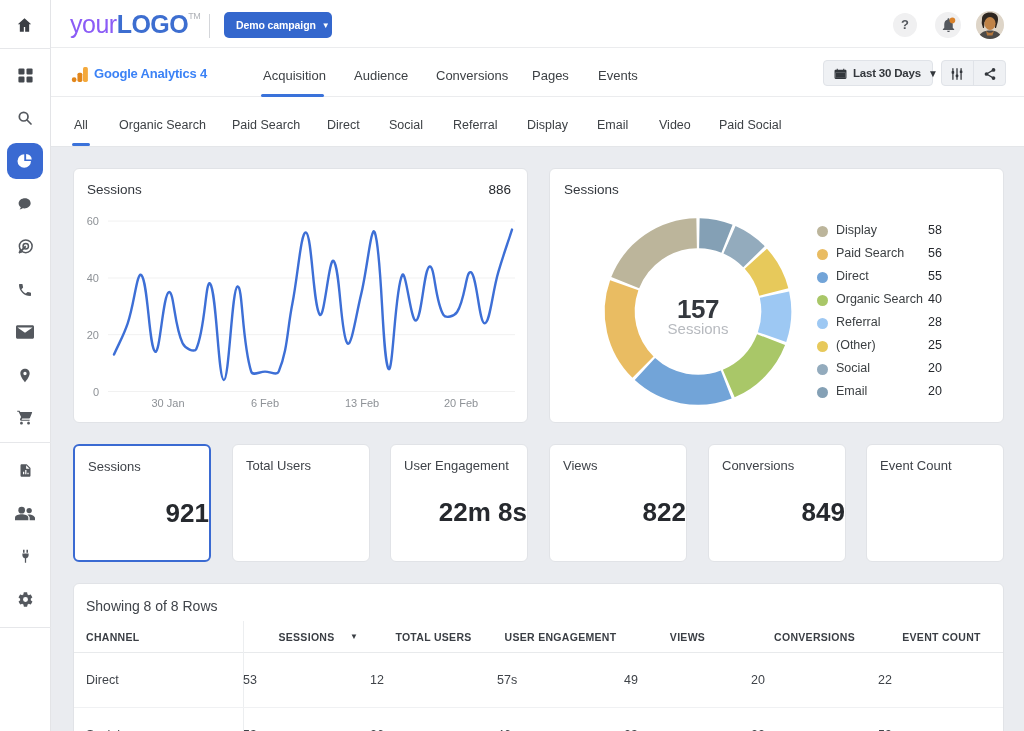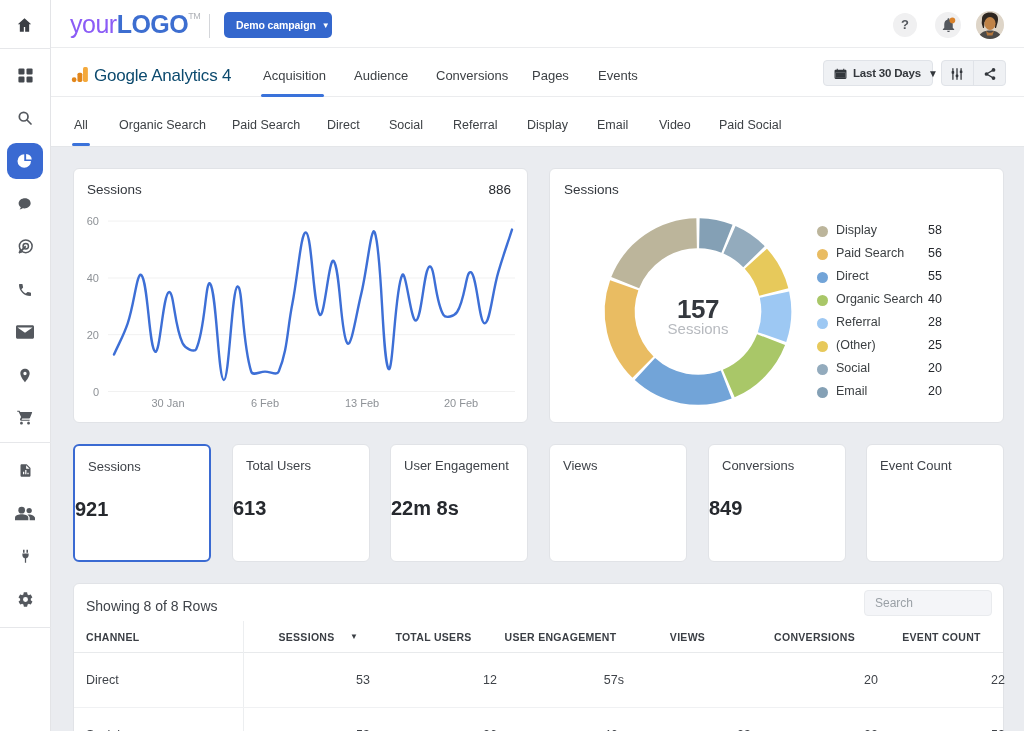--- a/index.html
+++ b/index.html
@@ -11,23 +11,23 @@
 .filters{position:absolute;left:51px;top:97px;width:973px;height:50px;background:#fff;border-bottom:1px solid #e4e6e9}
 .main{position:absolute;left:51px;top:147px;width:973px;height:584px;background:#eaecf0}
 .card{position:absolute;background:#fff;border:1px solid #e1e3e7;border-radius:6px}
 .tab{position:absolute;font-size:13px;color:#3d4145;line-height:49px}
 .ftab{position:absolute;font-size:12.5px;color:#3d4145;line-height:50px}
 .legrow{position:absolute;height:23px;font-size:12.5px;color:#3c4043}
 .legdot{position:absolute;left:0;top:6px;width:11px;height:11px;border-radius:50%}
 .legval{position:absolute;right:0;top:3px;font-weight:normal;color:#26292e}
 .stat{position:absolute;top:444px;height:118px;width:138px;background:#fff;border:1px solid #e1e3e7;border-radius:6px}
 .stat .t{position:absolute;left:13px;top:13px;font-size:13px;color:#3f4349}
-.stat .v{position:absolute;left:0;right:0;top:52px;text-align:left;font-size:20px;font-weight:bold;color:#26292e}
+.stat .v{position:absolute;left:16px;right:0;top:52px;text-align:right;font-size:26px;font-weight:bold;color:#26292e}
 .th{position:absolute;top:37px;white-space:nowrap;font-size:10.5px;font-weight:bold;color:#3a3e44;letter-spacing:.3px;line-height:32px;width:127px;text-align:center}
-.td{position:absolute;font-size:12.5px;color:#3f4349;width:127px;text-align:right;line-height:55px}
+.td{position:absolute;font-size:12.5px;color:#3f4349;width:127px;text-align:left;line-height:55px}
 </style></head>
 <body>
 
 <div class="sidebar"></div>
 <div class="sdiv" style="top:48px"></div>
 <div class="sdiv" style="top:442px"></div>
 <div class="sdiv" style="top:627px"></div>
 
 <svg class="abs" style="left:16px;top:17px" width="17" height="16" viewBox="0 0 24 24" fill="#3a3e44">
     <path d="M12 2 2 11h3v11h6v-7h2v7h6V11h3z"></path>
@@ -101,21 +101,21 @@
       <path d="M2 28c1-6 6-8.5 12-8.5S25 22 26 28z" fill="#4c4a48"></path>
       <path d="M10 19.5c1 1.5 2.5 2.3 4 2.3s3-.8 4-2.3l-1.5 5H11z" fill="#b3763c"></path>
     </svg></div>
 
 <div class="nav2"></div>
 <svg class="abs" style="left:71px;top:65px" width="18" height="19" viewBox="0 0 24 24">
     <rect x="16" y="2" width="6.5" height="20" rx="2.2" fill="#f4a93c"></rect>
     <rect x="8.6" y="9.5" width="6.5" height="12.5" rx="2.2" fill="#e2861a"></rect>
     <circle cx="4.2" cy="19" r="3.2" fill="#e2861a"></circle>
   </svg>
-<div class="abs" style="left:94px;top:66px;font-size:17px;font-weight:normal;color:#0c4a6e;letter-spacing:-.2px">Google Analytics 4</div>
+<div class="abs" style="left:94px;top:66px;font-size:13px;font-weight:bold;color:#3b82f6;letter-spacing:-.2px">Google Analytics 4</div>
 <div class="tab" style="left:263px;top:51px">Acquisition</div>
 <div class="tab" style="left:354px;top:51px">Audience</div>
 <div class="tab" style="left:436px;top:51px">Conversions</div>
 <div class="tab" style="left:532px;top:51px">Pages</div>
 <div class="tab" style="left:598px;top:51px">Events</div>
 <div class="abs" style="left:261px;top:94px;width:63px;height:3px;background:#3a72da;border-radius:2px"></div>
 <div class="abs" style="left:823px;top:60px;width:110px;height:26px;background:#eff1f4;border:1px solid #e0e3e8;border-radius:4px;font-size:11.5px;font-weight:bold;color:#33373c;line-height:24px;white-space:nowrap;letter-spacing:-.2px"><svg style="margin:6px 0 0 10px;float:left" width="13" height="13" viewBox="0 0 24 24" fill="#33373c">
       <path d="M5 3h2v2h10V3h2v2h2c1.1 0 2 .9 2 2v13c0 1.1-.9 2-2 2H3c-1.1 0-2-.9-2-2V7c0-1.1.9-2 2-2h2V3zm-2 7v10h18V10H3z"></path>
       <rect x="3" y="10" width="18" height="10"></rect>
     </svg><span style="margin-left:6px">Last 30 Days</span><span style="font-size:10px;vertical-align:0;margin-left:7px">▼</span></div>
@@ -227,54 +227,54 @@
       <span style="position:absolute;left:19px;top:3px">Email</span>
       <span class="legval">20</span>
     </div>
 </div>
 <div class="stat" style="left:73px;border:2px solid #3a6ad2">
     <div class="t">Sessions</div>
     <div class="v">921</div>
   </div>
 <div class="stat" style="left:232px">
     <div class="t">Total Users</div>
-    <div class="v">613</div>
   </div>
 <div class="stat" style="left:390px">
     <div class="t">User Engagement</div>
     <div class="v">22m 8s</div>
   </div>
 <div class="stat" style="left:549px">
     <div class="t">Views</div>
+    <div class="v">822</div>
   </div>
 <div class="stat" style="left:708px">
     <div class="t">Conversions</div>
     <div class="v">849</div>
   </div>
 <div class="stat" style="left:866px">
     <div class="t">Event Count</div>
   </div>
 <div class="card" style="left:73px;top:583px;width:931px;height:210px;border-radius:6px 6px 0 0">
 <div class="abs" style="left:12px;top:14px;font-size:14px;color:#3f4349">Showing 8 of 8 Rows</div>
-<div class="abs" style="left:790px;top:6px;width:128px;height:26px;background:#f4f5f8;border:1px solid #e9ebee;border-radius:4px;font-size:12px;color:#9aa0a6;line-height:24px;padding-left:10px">Search</div>
 <div class="abs" style="left:0;top:37px;width:929px;height:32px;border-bottom:1px solid #e8eaec"></div>
 <div class="abs" style="left:169px;top:37px;width:1px;height:160px;background:#eceef0"></div>
 <div class="abs" style="left:12px;top:37px;font-size:10.5px;font-weight:bold;color:#3a3e44;letter-spacing:.3px;line-height:32px">CHANNEL</div>
 <div class="th" style="left:169px">SESSIONS</div>
 <div class="abs" style="left:276px;top:37px;font-size:8px;color:#3a3e44;line-height:32px">▼</div>
 <div class="th" style="left:296px">TOTAL USERS</div>
 <div class="th" style="left:423px">USER ENGAGEMENT</div>
 <div class="th" style="left:550px">VIEWS</div>
 <div class="th" style="left:677px">CONVERSIONS</div>
 <div class="th" style="left:804px">EVENT COUNT</div>
 <div class="abs" style="left:0;top:69px;width:929px;height:55px;border-bottom:1px solid #f0f1f3"></div>
 <div class="abs" style="left:12px;top:69px;font-size:12.5px;color:#3f4349;line-height:55px">Direct</div>
 <div class="td" style="left:169px;top:69px">53</div>
 <div class="td" style="left:296px;top:69px">12</div>
 <div class="td" style="left:423px;top:69px">57s</div>
+<div class="td" style="left:550px;top:69px">49</div>
 <div class="td" style="left:677px;top:69px">20</div>
 <div class="td" style="left:804px;top:69px">22</div>
 <div class="abs" style="left:12px;top:124px;font-size:12.5px;color:#3f4349;line-height:55px">Social</div>
 <div class="td" style="left:169px;top:124px">53</div>
 <div class="td" style="left:296px;top:124px">26</div>
 <div class="td" style="left:423px;top:124px">46s</div>
 <div class="td" style="left:550px;top:124px">23</div>
 <div class="td" style="left:677px;top:124px">22</div>
 <div class="td" style="left:804px;top:124px">59</div>
 </div>

